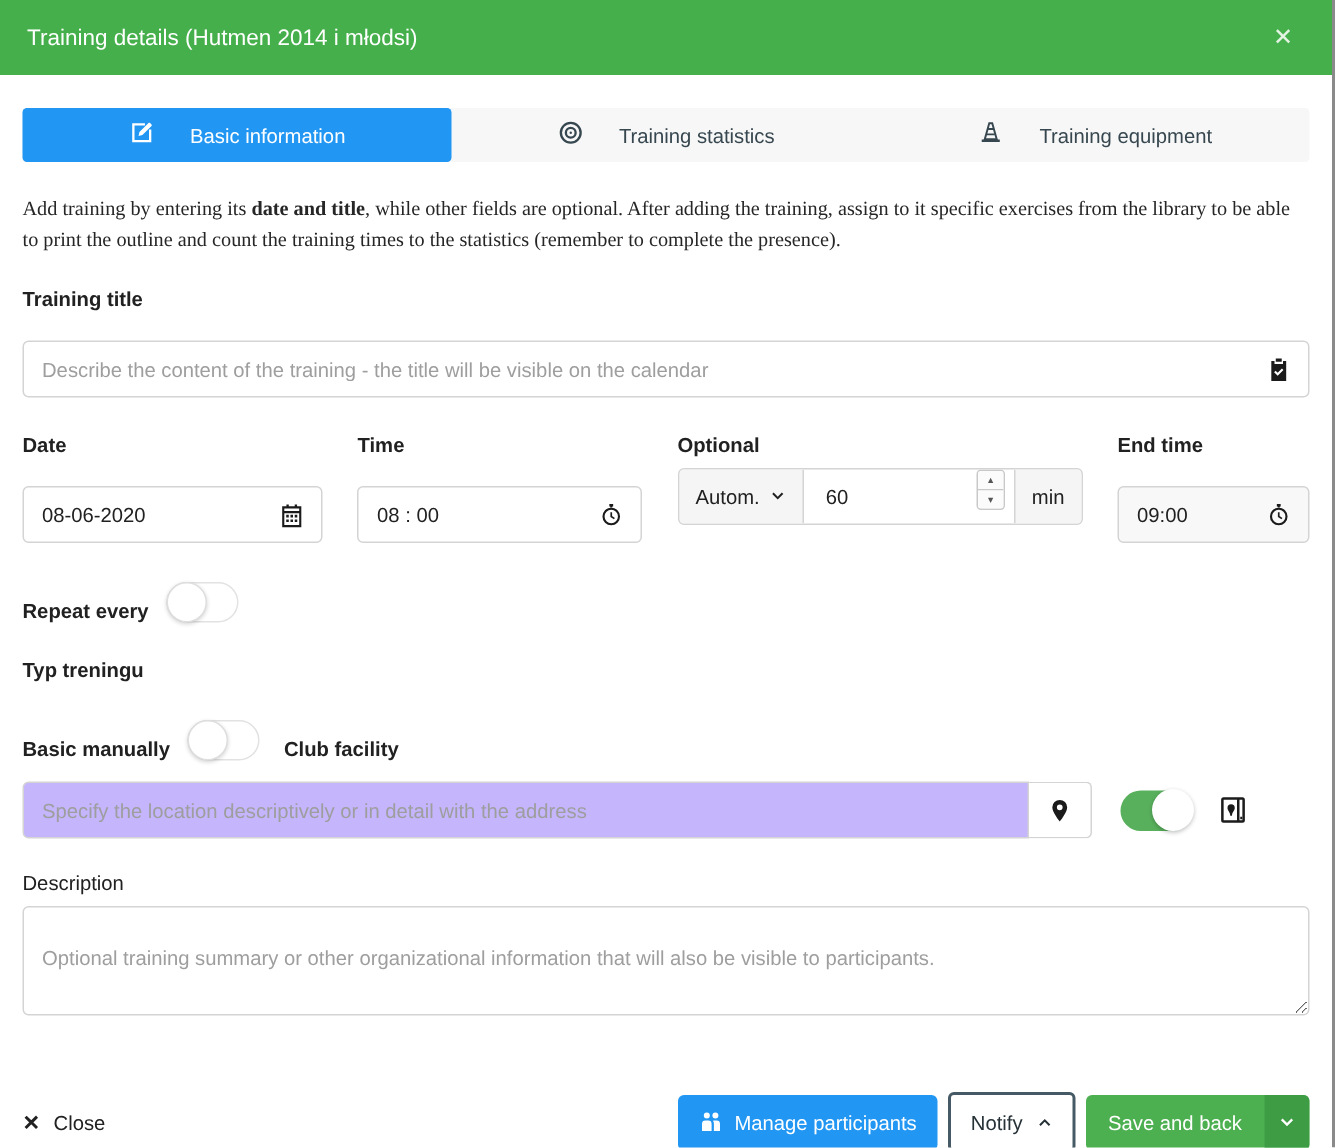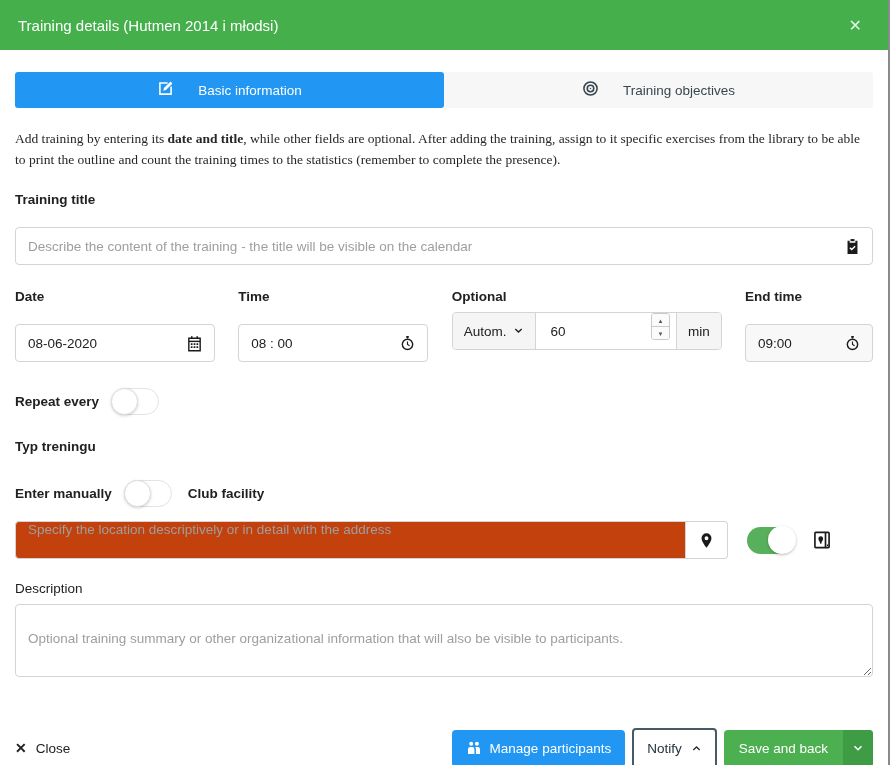--- a/index.html
+++ b/index.html
@@ -76,40 +76,40 @@
   .addon svg{width:11px;height:11px;}
   .num-wrap{flex:1;display:flex;padding:0 6px 0 12px;min-width:0;}
   .num-wrap input{border:none;outline:none;background:transparent;font:inherit;
                   width:40px;color:#212121;flex:1;min-width:0;}
   .spinner{width:19px;height:27px;border:1px solid #c9c9c9;border-radius:3px;
            display:flex;flex-direction:column;margin-left:auto;overflow:hidden;}
   .spinner span{flex:1;display:flex;align-items:center;justify-content:center;
                 font-size:7px;color:#555;background:#fbfbfb;cursor:pointer;line-height:1;}
   .spinner span:first-child{border-bottom:1px solid #c9c9c9;}
 
-  .toggle-row{display:flex;align-items:center;margin-top:26px;gap:12px;}
+  .toggle-row{display:flex;align-items:flex-end;margin-top:26px;gap:12px;}
   .toggle-row .field-label{margin-top:0;}
   .toggle{width:48px;height:27px;border-radius:14px;position:relative;cursor:pointer;}
   .toggle.off{background:#fff;border:1px solid #e2e2e2;}
   .toggle.off .knob{position:absolute;left:-1px;top:-1px;width:27px;height:27px;
     border-radius:50%;background:#fff;border:1px solid #dedede;
     box-shadow:0 1px 3px rgba(0,0,0,.18);}
   .toggle.on{background:var(--toggle-on-green);}
   .toggle.on .knob{position:absolute;right:-1px;top:-1px;width:28px;height:28px;
     border-radius:50%;background:#fff;box-shadow:0 1px 3px rgba(0,0,0,.25);}
 
   .row-blocks{display:flex;justify-content:space-between;margin-top:24px;}
   .col-block{width:422px;}
   .col-type{width:415px;}
   .row-blocks .field-label{margin-top:0;}
 
   .row-location{display:flex;align-items:center;margin-top:14px;}
   .loc-group{display:flex;width:713px;height:38px;}
   .loc-input{flex:1;border:1px solid var(--border);border-radius:4px 0 0 4px;
-    display:flex;align-items:flex-start;background:#c2410c;}
+    display:flex;align-items:center;background:#c4b5fd;}
   .loc-input input{border:none;outline:none;background:transparent;flex:1;
     font:inherit;padding:0 10px 0 12px;color:#212121;min-width:0;}
   .loc-input input::placeholder{color:var(--placeholder);}
   .loc-addon{width:42px;border:1px solid var(--border);border-left:none;
     border-radius:0 4px 4px 0;background:#fff;display:flex;align-items:center;
     justify-content:center;cursor:pointer;color:#1b1b1b;}
   .loc-addon svg{width:17px;height:17px;}
   .row-location .toggle{margin-left:19px;}
   .facility-icon{margin-left:17px;display:flex;color:#1b1b1b;cursor:pointer;}
   .facility-icon svg{width:20px;height:20px;}
@@ -164,21 +164,31 @@
       <span>Basic information</span>
     </div>
     <div class="tab">
       <span>
         <svg viewBox="0 0 24 24" fill="none" stroke="currentColor">
             <circle cx="12" cy="12" r="9.3" stroke-width="2.2"></circle>
             <circle cx="12" cy="12" r="4.6" stroke-width="2.2"></circle>
             <circle cx="12" cy="12" r="1.1" fill="currentColor" stroke="none"></circle>
           </svg>
       </span>
-      <span>Training objectives</span>
+      <span>Training statistics</span>
+    </div>
+    <div class="tab">
+      <span>
+        <svg viewBox="0 0 24 24" fill="none" stroke="currentColor">
+            <path d="M10.6 3h2.8l4.2 15H6.4L10.6 3z" stroke-width="1.8"></path>
+            <path d="M9.3 8.5h5.4M8.2 13.5h7.6" stroke-width="1.8"></path>
+            <path d="M3.5 19.5h17" stroke-width="2.2"></path>
+          </svg>
+      </span>
+      <span>Training equipment</span>
     </div>
   </div>
 
   <p class="intro"><span>Add training by entering its </span><b>date and title</b><span>, while other fields are optional. After adding the training, assign to it specific exercises from the library to be able to print the outline and count the training times to the statistics (remember to complete the presence).</span></p>
 
   <div class="field-label">Training title</div>
   <div class="text-input">
     <input type="text" placeholder="Describe the content of the training - the title will be visible on the calendar" style="">
     <span class="input-icon">
       <svg viewBox="0 0 24 24" fill="currentColor">
@@ -262,21 +272,21 @@
       </div>
   </div>
 
   <div class="row-blocks">
     <div class="col-type">
       <div class="field-label">Typ treningu</div>
     </div>
   </div>
 
   <div class="toggle-row">
-    <div class="field-label">Enter manually</div>
+    <div class="field-label">Basic manually</div>
     <div class="toggle off">
         <div class="knob"></div>
       </div>
     <div class="field-label" style="margin-left:4px;">Club facility</div>
   </div>
 
   <div class="row-location">
     <div class="loc-group">
       <div class="loc-input">
         <input type="text" placeholder="Specify the location descriptively or in detail with the address" style="">

